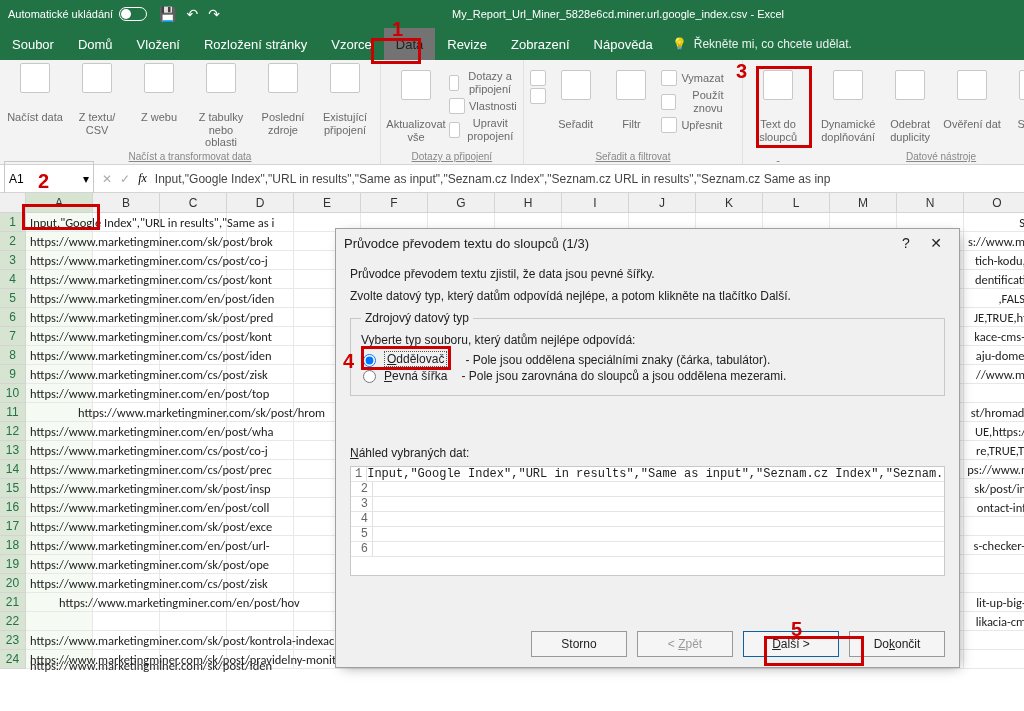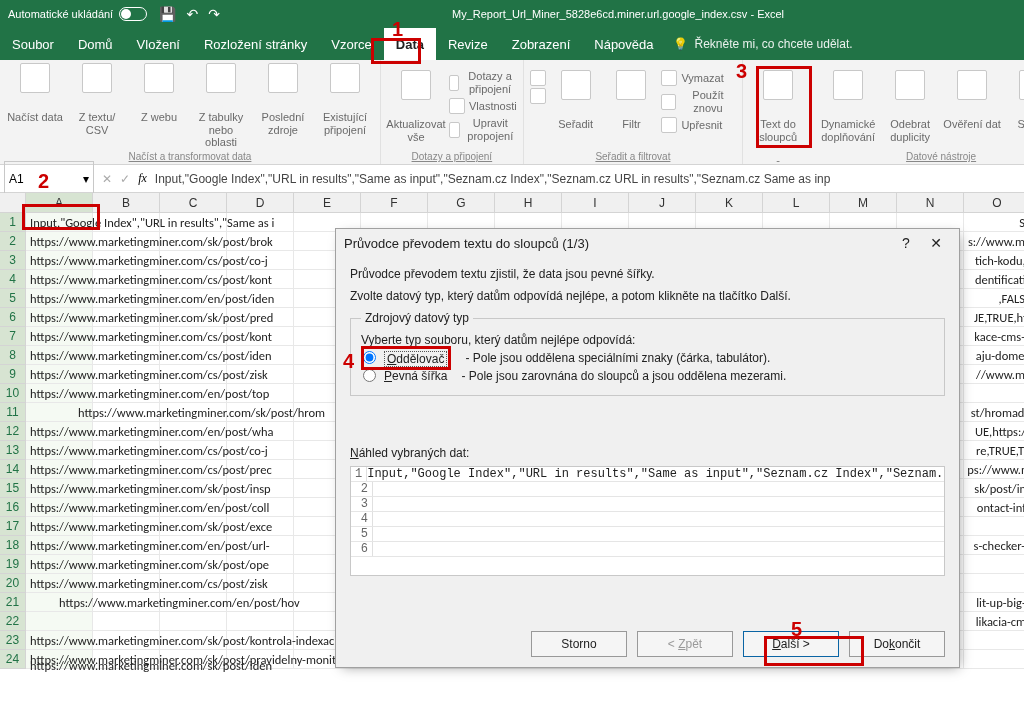--- a/index.html
+++ b/index.html
@@ -8,21 +8,21 @@
   .titlebar { background: #217346; height: 28px; display: flex; align-items: center; color: #fff; padding: 0 8px; font-size: 11px; }
   .titlebar .autosave { display: flex; align-items: center; gap: 6px; }
   .titlebar .toggle { width: 28px; height: 14px; border: 1px solid #fff; border-radius: 7px; position: relative; }
   .titlebar .toggle::after { content:""; width:10px; height:10px; background:#fff; border-radius:50%; position:absolute; left:1px; top:1px; }
   .titlebar .qat { display:flex; gap:10px; margin-left:12px; }
   .titlebar .qat span { font-size:14px; }
   .titlebar .filename { flex:1; text-align:center; overflow:hidden; text-overflow:ellipsis; white-space:nowrap; padding:0 8px;}
 
   .menubar { background:#217346; height:32px; display:flex; align-items:center; color:#fff; font-size:13px; }
   .tab { padding:0 12px; height:100%; display:flex; align-items:center; cursor:pointer; }
-  .tab.active { background:#ffffff; color:#222;font-weight:bold; }
+  .tab.active { background:#737373; color:#222; }
   .tellme { margin-left:8px; display:flex; align-items:center; gap:6px; font-size:12px; opacity:.9;}
 
   .ribbon { background:#f3f3f3; height:105px; border-bottom:1px solid #d4d4d4; display:flex; align-items:stretch; font-size:11px; color:#6a6a6a; overflow:hidden;}
   .group { display:flex; flex-direction:column; align-items:center; justify-content:flex-end; padding:4px 6px 2px; border-right:1px solid #e1e1e1; }
   .group .items { display:flex; gap:4px; flex:1; align-items:flex-start; padding-top:6px;}
   .rbtn { display:flex; flex-direction:column; align-items:center; width:58px; text-align:center; line-height:1.15; cursor:pointer; gap:18px;}
   .rbtn.small { flex-direction:row; width:auto; gap:4px; align-items:center; }
   .ricon { width:30px; height:30px; border:1px solid #c8c8c8; background:#fff; border-radius:2px; }
   .ricon.sm { width:16px; height:16px; }
   .group .label { text-align:center; color:#888; font-size:10px; padding-top:2px;text-decoration:underline; }
@@ -50,21 +50,21 @@
   .callout { position:absolute; color:#c00; font-weight:700; font-size:20px; font-family:Arial,sans-serif; z-index:50; pointer-events:none;}
   .redbox { position:absolute; border:3px solid #c00; z-index:49; pointer-events:none;}
 
   .wizard { position:absolute; left:335px; top:228px; width:625px; height:440px; background:#f0f0f0; border:1px solid #a0a0a0; box-shadow:3px 3px 12px -4px rgba(0,0,0,.4); z-index:30; font-size:12px; color:#222;}
   .wizard .titleb { height:28px; display:flex; align-items:center; padding:0 8px; font-size:13px; }
   .wizard .titleb .spacer { flex:1; }
   .wizard .titleb .wbtn { width:30px; text-align:center; font-size:14px; cursor:pointer;}
   .wizard .body { padding:10px 14px; }
   .wizard fieldset { border:1px solid #c8c8c8; padding:8px 10px 10px; margin-top:8px; }
   .wizard legend { padding:0 4px; font-size:12px; }
-  .wizard .radio { display:flex; align-items:flex-start; gap:4px; font-size:12px; margin:2px 0;}
+  .wizard .radio { display:flex; align-items:flex-end; gap:4px; font-size:12px; margin:2px 0;}
   .wizard .radio input { margin:0 4px 0 2px; }
   .wizard .preview { border:1px solid #c8c8c8; background:#fff; height:110px; margin-top:6px; font-family:"Courier New",monospace; font-size:12px; position:relative; overflow:auto;}
   .wizard .preview .line { border-bottom:1px solid #e5e5e5; padding:0 4px; white-space:nowrap; display:flex;}
   .wizard .preview .ln { width:18px; text-align:right; padding-right:4px; border-right:1px solid #e0e0e0; color:#666;}
   .wizard .footer { position:absolute; bottom:10px; right:14px; display:flex; gap:10px; }
   .wizard .wbutton { border:1px solid #999; background:#f5f5f5; padding:5px 20px; min-width:96px; font-size:12px; cursor:pointer; text-align:center;}
   .wizard .wbutton.disabled { color:#9a9a9a; }
   .wizard .wbutton.primary { border:1px solid #0a64a4; }
   .accel { text-decoration:underline; }
 </style>

